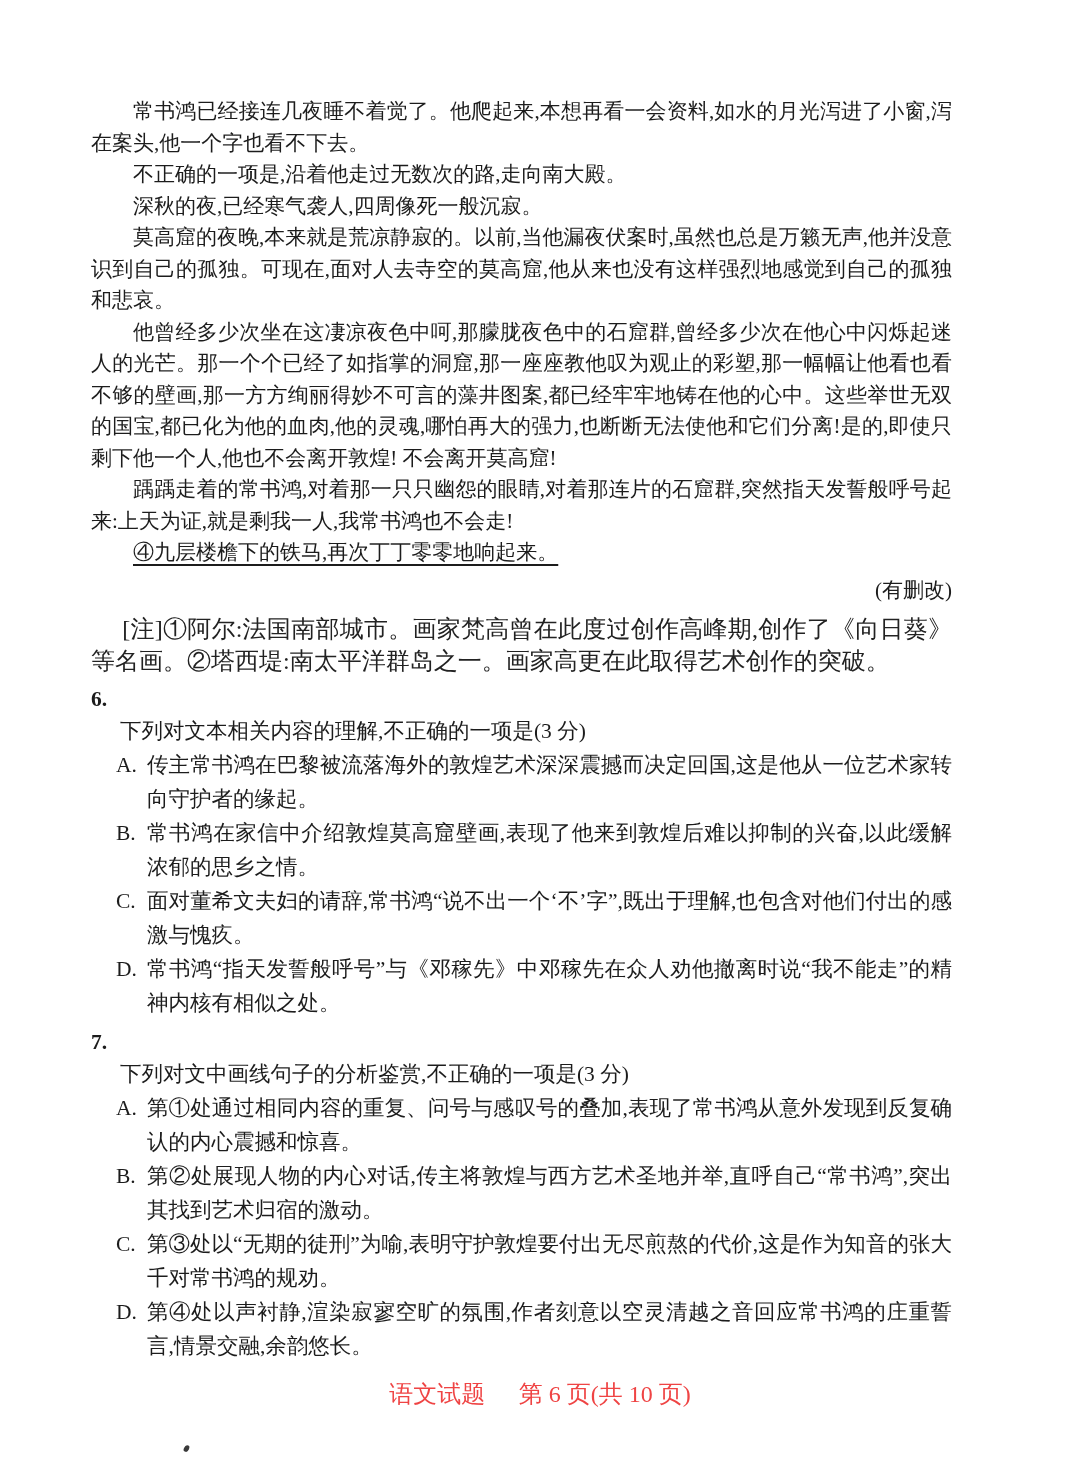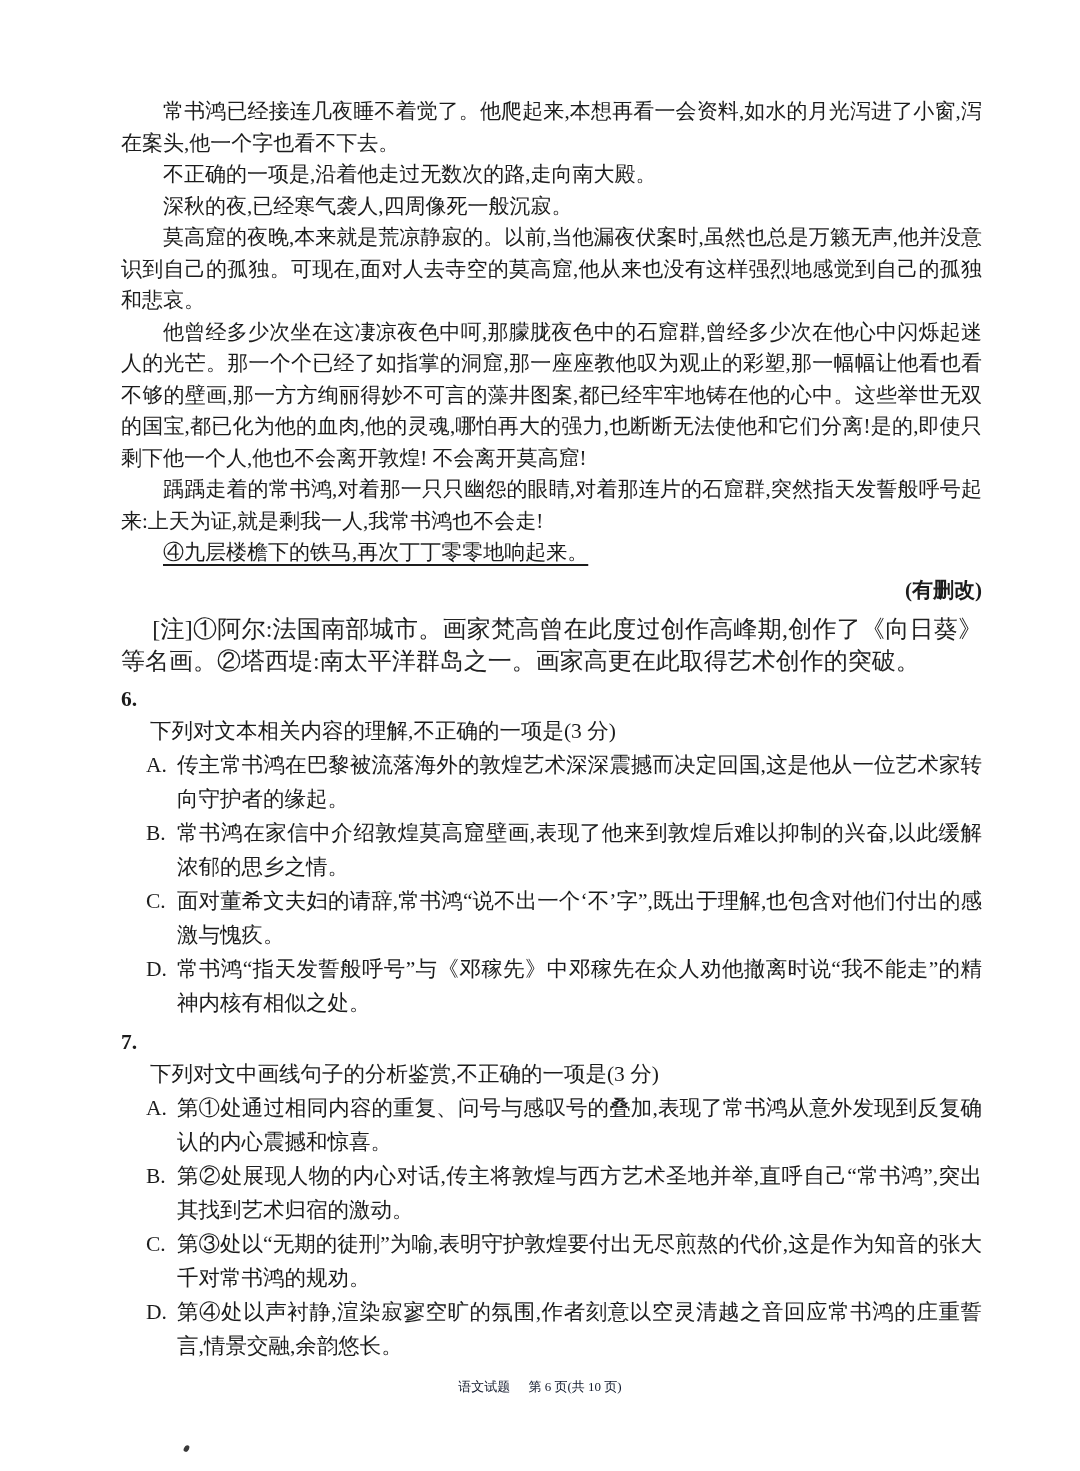--- a/index.html
+++ b/index.html
@@ -7,21 +7,21 @@
     position: relative;
     width: 1080px;
     height: 1471px;
     background: #ffffff;
     color: #1c1c1c;
     font-family: "Liberation Serif", "DejaVu Serif", serif;
     overflow: hidden;
   }
   .content {
     position: absolute;
-    left: 121px;
+    left: 91px;
     top: 96px;
     width: 861px;
   }
   
   .para {
     margin: 0;
     font-size: 21px;
     line-height: 31.5px;
     text-indent: 2em;
     text-align: justify;
@@ -30,21 +30,20 @@
   .para .ul {
     text-decoration: underline;
     text-underline-offset: 5px;
     text-decoration-thickness: 1.5px;
   }
   .deletion-note {
     margin: 4px 0 0 0;
     font-size: 21px;
     line-height: 34px;
     text-align: right;
-    font-weight: bold;
   }
   
   .footnote {
     margin: 6px 0 0 0;
     font-size: 24px;
     line-height: 32px;
     text-indent: 1.3em;
     text-align: justify;
     color: #222;
   }
@@ -70,22 +69,22 @@
   }
   .opt-label { flex: none; width: 31px; }
   .opt-text { flex: 1; }
   
   .footer {
     position: absolute;
     left: 0;
     right: 0;
     top: 1378px;
     text-align: center;
-    font-size: 13px;
-    color: #0f172a;
+    font-size: 24px;
+    color: #ef4444;
   }
   .footer .f-title { margin-right: 1.4em; }
   
   .speck {
     position: absolute;
     left: 184px;
     top: 1445px;
     width: 5px;
     height: 7px;
     background: #3a3a3a;

